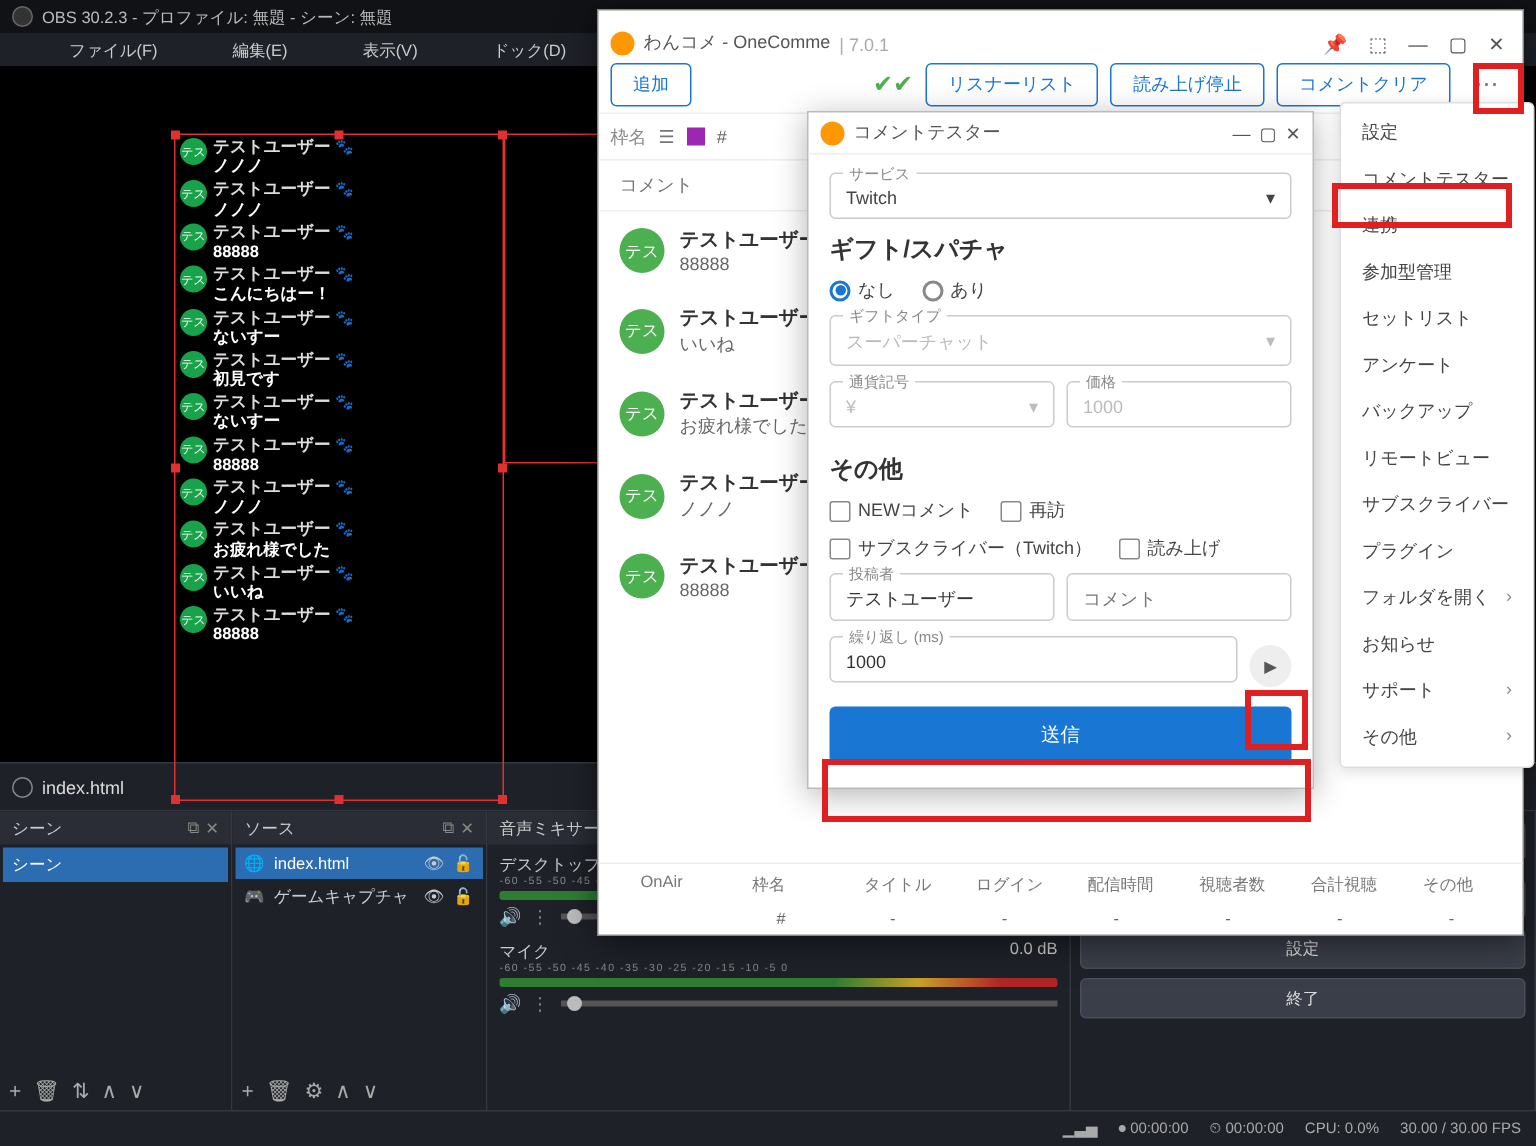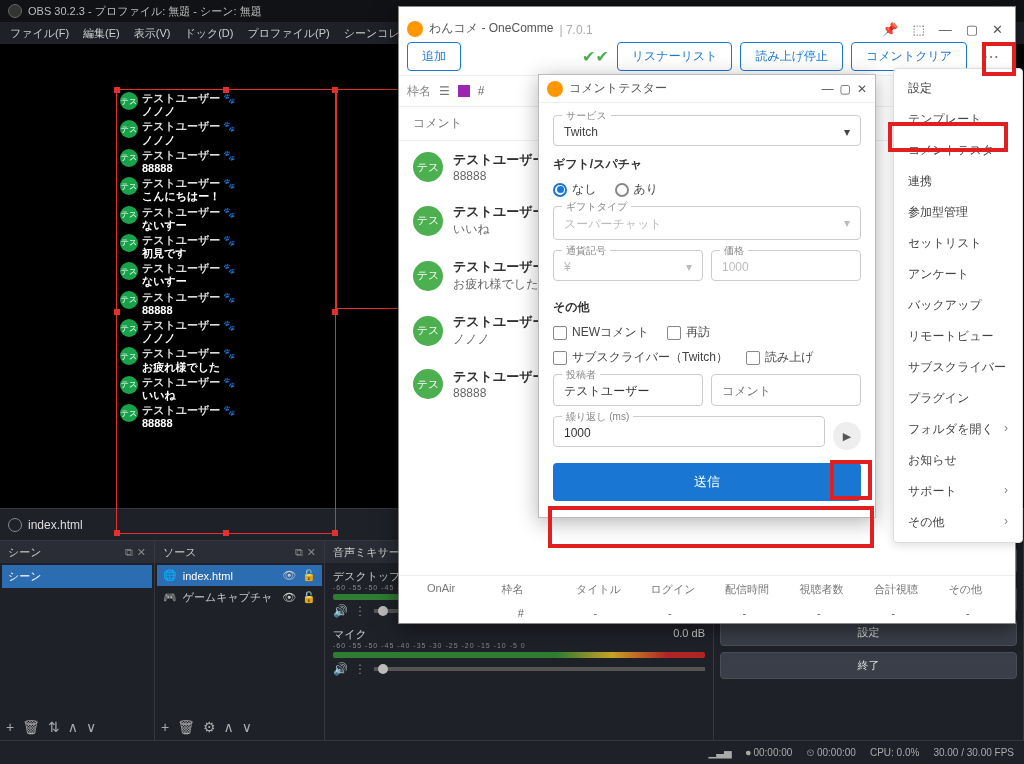--- a/index.html
+++ b/index.html
@@ -2,21 +2,21 @@
 <html><head>
 <meta charset="utf-8">
 <style>
 * { box-sizing: border-box; margin: 0; padding: 0; font-family: "Meiryo", "Yu Gothic", sans-serif; }
 body { width: 1024px; height: 764px; background: #1e2128; color: #ccc; font-size: 11px; position: relative; overflow: hidden; }
 
 
 .obs { width: 1024px; height: 764px; background: #1e2128; display: flex; flex-direction: column; }
 .obs-title { height: 22px; background: #101215; display: flex; align-items: center; padding: 0 8px; font-size: 11px; color: #bbb; gap: 6px; }
 .obs-menu { height: 22px; background: #1e2128; display: flex; align-items: center; padding: 0 4px; gap: 2px; font-size: 11px; color: #ccc; }
-.obs-menu span { padding: 2px 6px; }
+.obs-menu span { padding: 2px 6px; margin-left: 36px; }
 .obs-preview { flex: 1; background: #000; position: relative; }
 .sel-box { position: absolute; border: 1px solid #e03030; }
 .sel-handle { position: absolute; width: 6px; height: 6px; background: #e03030; transform: translate(-50%, -50%); }
 
 
 .chat-overlay { position: absolute; left: 120px; top: 48px; width: 210px; }
 .chat-row { display: flex; align-items: flex-start; gap: 4px; margin-bottom: 2px; }
 .chat-av { width: 18px; height: 18px; border-radius: 50%; background: #18a34b; color: #fff; font-size: 8px; display: flex; align-items: center; justify-content: center; flex-shrink: 0; }
 .chat-txt { font-size: 11px; line-height: 1.2; color: #fff; font-weight: bold; }
 .chat-txt .n { color: #ddd; }
@@ -78,21 +78,21 @@
 .oc-menu .chev { color: #888; }
 
 
 .ct { position: absolute; left: 538px; top: 74px; width: 338px; background: #fff; border: 1px solid #bbb; box-shadow: 0 4px 20px rgba(0,0,0,.3); z-index: 150; color: #444; }
 .ct-title { height: 28px; display: flex; align-items: center; padding: 0 8px; gap: 6px; font-size: 12px; color: #555; border-bottom: 1px solid #eee; }
 .ct-title .sp { flex: 1; }
 .ct-body { padding: 12px 14px 16px; }
 .fld { border: 1px solid #ccc; border-radius: 4px; padding: 9px 10px 6px; margin-bottom: 10px; position: relative; font-size: 12px; }
 .fld-lbl { position: absolute; top: -7px; left: 8px; background: #fff; padding: 0 4px; font-size: 10px; color: #888; }
 .fld select, .fld input { border: none; outline: none; width: 100%; font-size: 12px; color: #333; }
-.sec-h { font-size: 12px; font-weight: bold; color: #333; margin: 8px 0 8px; }
+.sec-h { font-size: 16px; font-weight: bold; color: #333; margin: 8px 0 8px; }
 .radio-row, .chk-row { display: flex; align-items: center; gap: 18px; font-size: 12px; margin-bottom: 8px; }
 .radio { display: flex; align-items: center; gap: 5px; }
 .radio .r { width: 14px; height: 14px; border: 2px solid #1976d2; border-radius: 50%; display: flex; align-items: center; justify-content: center; }
 .radio .r.on::after { content: ''; width: 7px; height: 7px; background: #1976d2; border-radius: 50%; }
 .radio .r.off { border-color: #888; }
 .chk { display: flex; align-items: center; gap: 5px; }
 .chk .c { width: 14px; height: 14px; border: 1.5px solid #888; border-radius: 2px; }
 .row2 { display: flex; gap: 8px; }
 .row2 .fld { flex: 1; }
 .disabled { color: #bbb; }
@@ -417,23 +417,20 @@
         <div>-</div>
       </div>
   </div>
 </div>
 
 <div class="oc-menu" id="oc-menu">
     <div class="mi">
       <span>設定</span>
     </div>
     <div class="mi">
-      <span>テンプレート</span>
-    </div>
-    <div class="mi">
       <span>コメントテスター</span>
     </div>
     <div class="mi">
       <span>連携</span>
     </div>
     <div class="mi">
       <span>参加型管理</span>
     </div>
     <div class="mi">
       <span>セットリスト</span>

